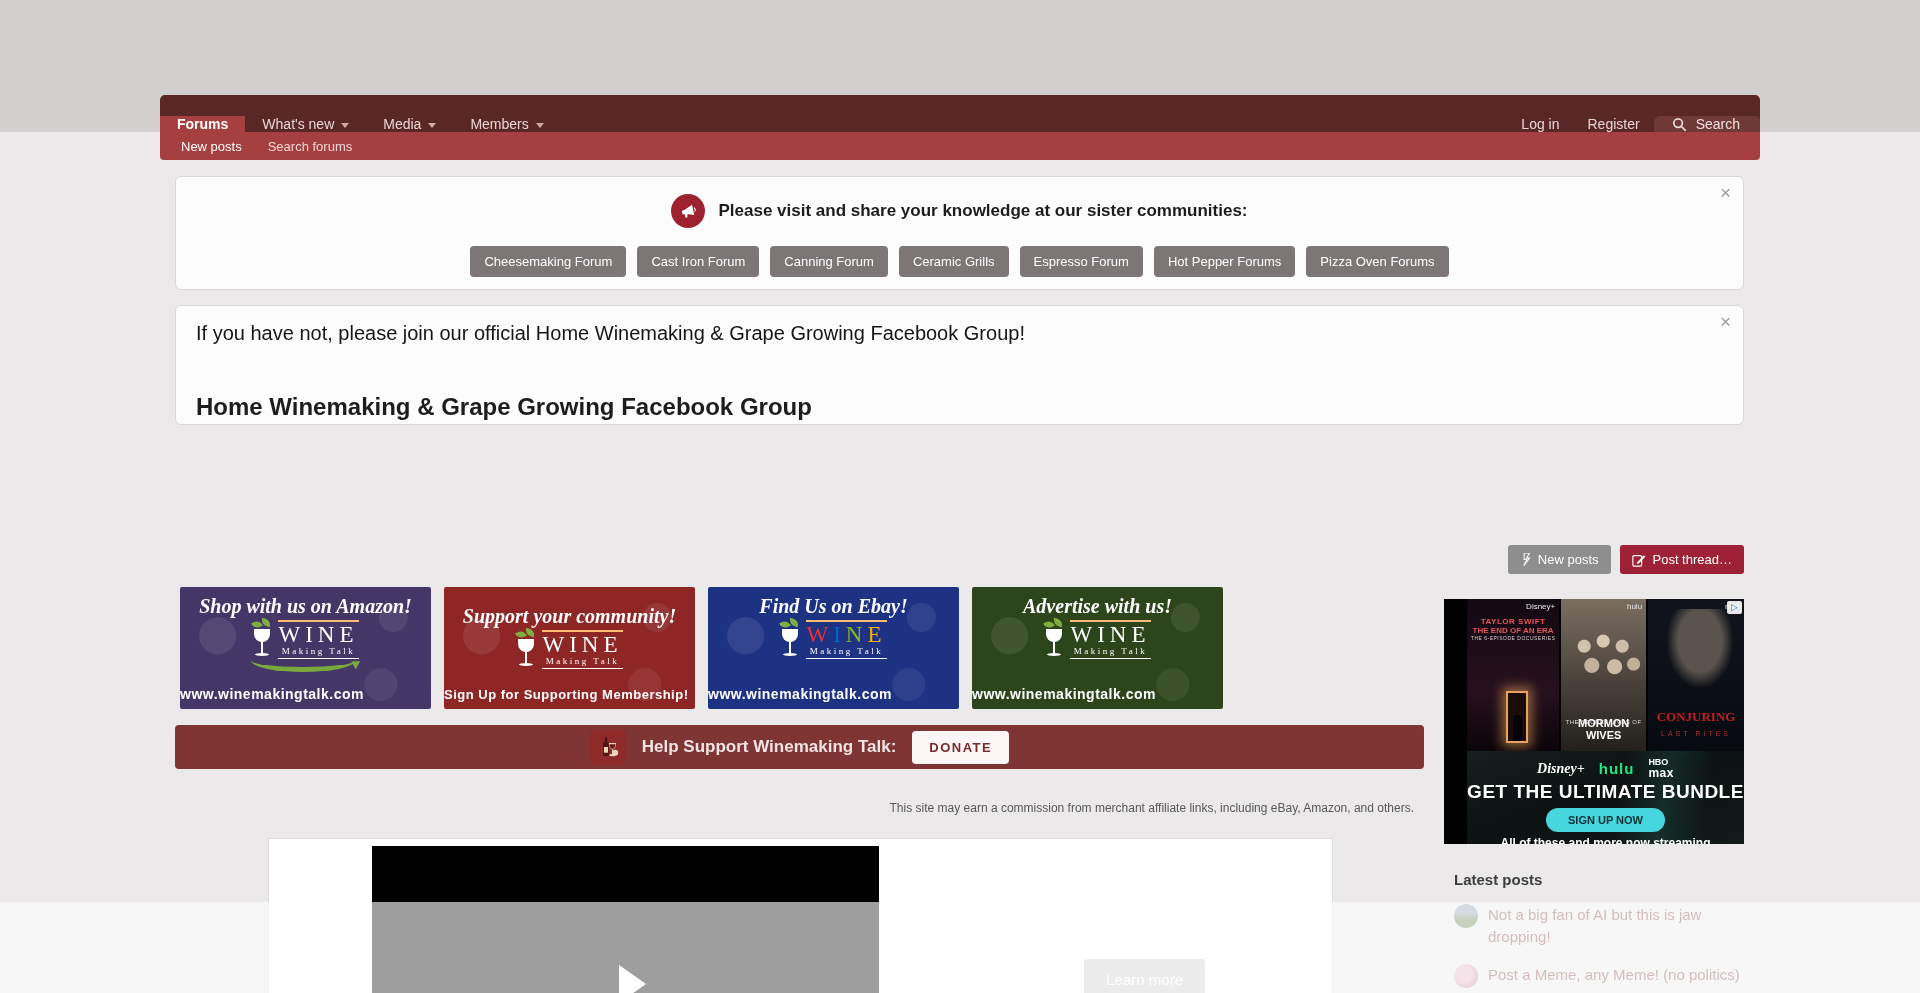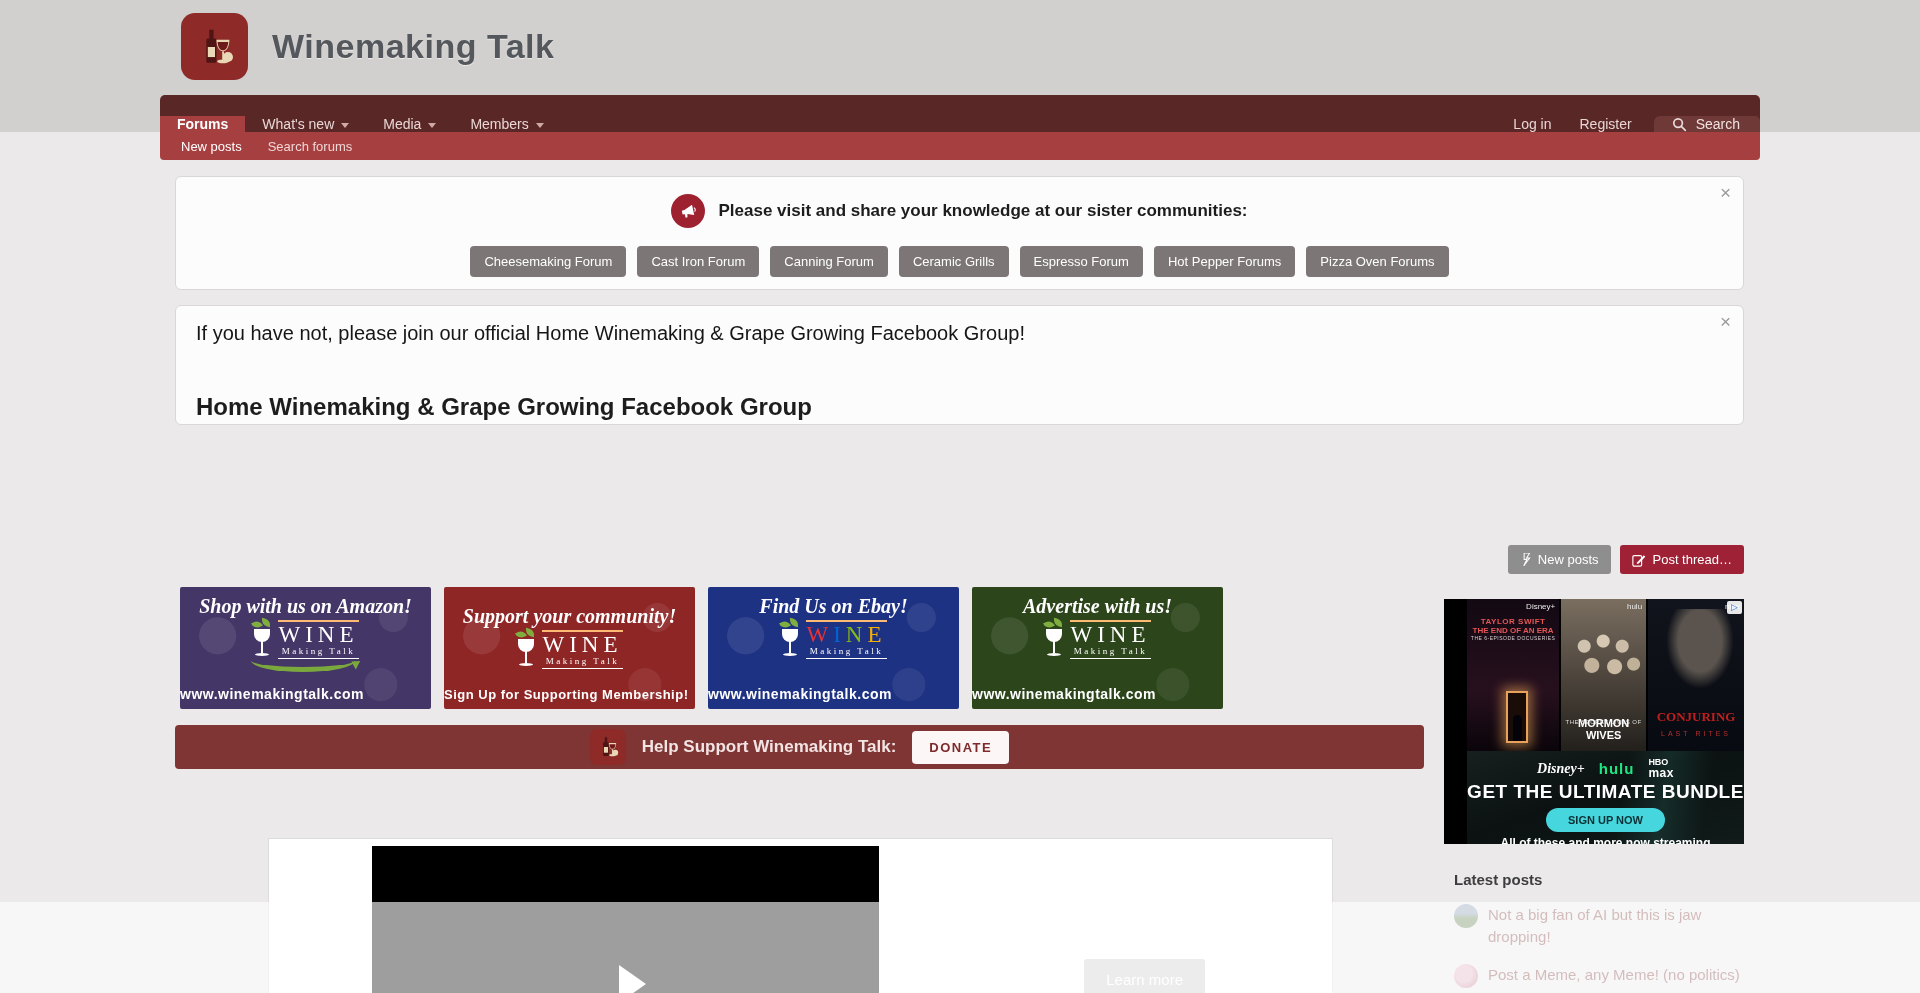--- a/index.html
+++ b/index.html
@@ -17,21 +17,21 @@
   
   .navbar { position:absolute; left:160px; top:95px; width:1600px; height:37px; background:#592726;
             border-radius:5px 5px 0 0; display:flex; align-items:flex-end; color:#e9d7d6; font-size:14px; }
   .nav-tab { display:flex; align-items:center; gap:7px; padding:0 17px; cursor:pointer; }
   .nav-tab.active { background:#a53f40; color:#ffffff; font-weight:bold; }
   .caret { width:0; height:0; border-left:4px solid transparent; border-right:4px solid transparent;
            border-top:5px solid #cfa9a8; margin-top:2px; }
   .nav-spacer { flex:1; }
   .nav-link { display:flex; align-items:center; padding:0 14px; color:#e8d5d5; cursor:pointer; }
   .nav-search { display:flex; align-items:center; gap:9px; background:#6e3937; padding:0 20px 0 18px;
-                border-radius:6px 5px 0 0; color:#f0e2e1; cursor:pointer;margin-left:8px; }
+                border-radius:6px 5px 0 0; color:#f0e2e1; cursor:pointer; }
 
   .subnav { position:absolute; left:160px; top:132px; width:1600px; height:28px; background:#a53f40;
             border-radius:0 0 4px 4px; display:flex; align-items:center; font-size:13px; }
   .subnav-item { padding:0 13px; color:#f0d6d6; cursor:pointer; }
   .subnav-item:first-child { margin-left:8px; color:#ffffff; }
 
   
   .notice { position:absolute; left:175px; width:1569px; background:#fcfcfc; border:1px solid #d9d7d7;
             border-radius:6px; }
   .notice-close { position:absolute; top:6px; right:12px; font-size:19px; color:#9b9b9b; cursor:pointer; line-height:1; }
@@ -163,35 +163,20 @@
                   background:rgba(255,255,255,0.62); pointer-events:none; z-index:50; }
 
   .icon-svg { display:block; }
 </style>
 </head>
 <body>
 
 <div class="page">
   <div class="main-bg"></div>
 
-  <div class="logo-wrap">
-    <div class="logo-icon">
-      <svg class="icon-svg" width="46" height="46" viewBox="0 0 64 64">
-        <rect x="24" y="8" width="6" height="14" fill="#4f1414"></rect>
-        <rect x="20" y="20" width="14" height="34" rx="2" fill="#4f1414"></rect>
-        <rect x="22" y="32" width="10" height="14" fill="#ead9b8"></rect>
-        <path d="M34 22 h18 c0 10-4 16-9 16 s-9-6-9-16z" fill="#e8d7b4"></path>
-        <path d="M35.5 25 h15 c-0.8 8-3.5 11.5-7.5 11.5 s-6.7-3.5-7.5-11.5z" fill="#6d1a1a"></path>
-        <rect x="42" y="38" width="2.5" height="12" fill="#e8d7b4"></rect>
-        <ellipse cx="43" cy="52" rx="8" ry="2.5" fill="#e8d7b4"></ellipse>
-        <circle cx="50" cy="46" r="7" fill="#ead9b8"></circle>
-      </svg>
-    </div>
-    <div class="site-title">Winemaking Talk</div>
-  </div>
 
   <div class="navbar">
     <div class="nav-tab active">
       <span>Forums</span>
     </div>
     <div class="nav-tab">
       <span>What's new</span>
       <span class="caret"></span>
     </div>
     <div class="nav-tab">
@@ -353,20 +338,21 @@
         <path d="M35.5 25 h15 c-0.8 8-3.5 11.5-7.5 11.5 s-6.7-3.5-7.5-11.5z" fill="#6d1a1a"></path>
         <rect x="42" y="38" width="2.5" height="12" fill="#e8d7b4"></rect>
         <ellipse cx="43" cy="52" rx="8" ry="2.5" fill="#e8d7b4"></ellipse>
         <circle cx="50" cy="46" r="7" fill="#ead9b8"></circle>
       </svg>
     </div>
     <div class="donate-text">Help Support Winemaking Talk:</div>
     <button class="donate-btn">DONATE</button>
   </div>
 
+  <div class="disclaimer">This site may earn a commission from merchant affiliate links, including eBay, Amazon, and others.</div>
 
   <div class="video-card">
     <div class="video-black"></div>
     <div class="video-play"></div>
     <button class="learn-more">Learn more</button>
   </div>
 
   <div class="side-ad">
     <div class="posters">
       <div class="poster poster1">

